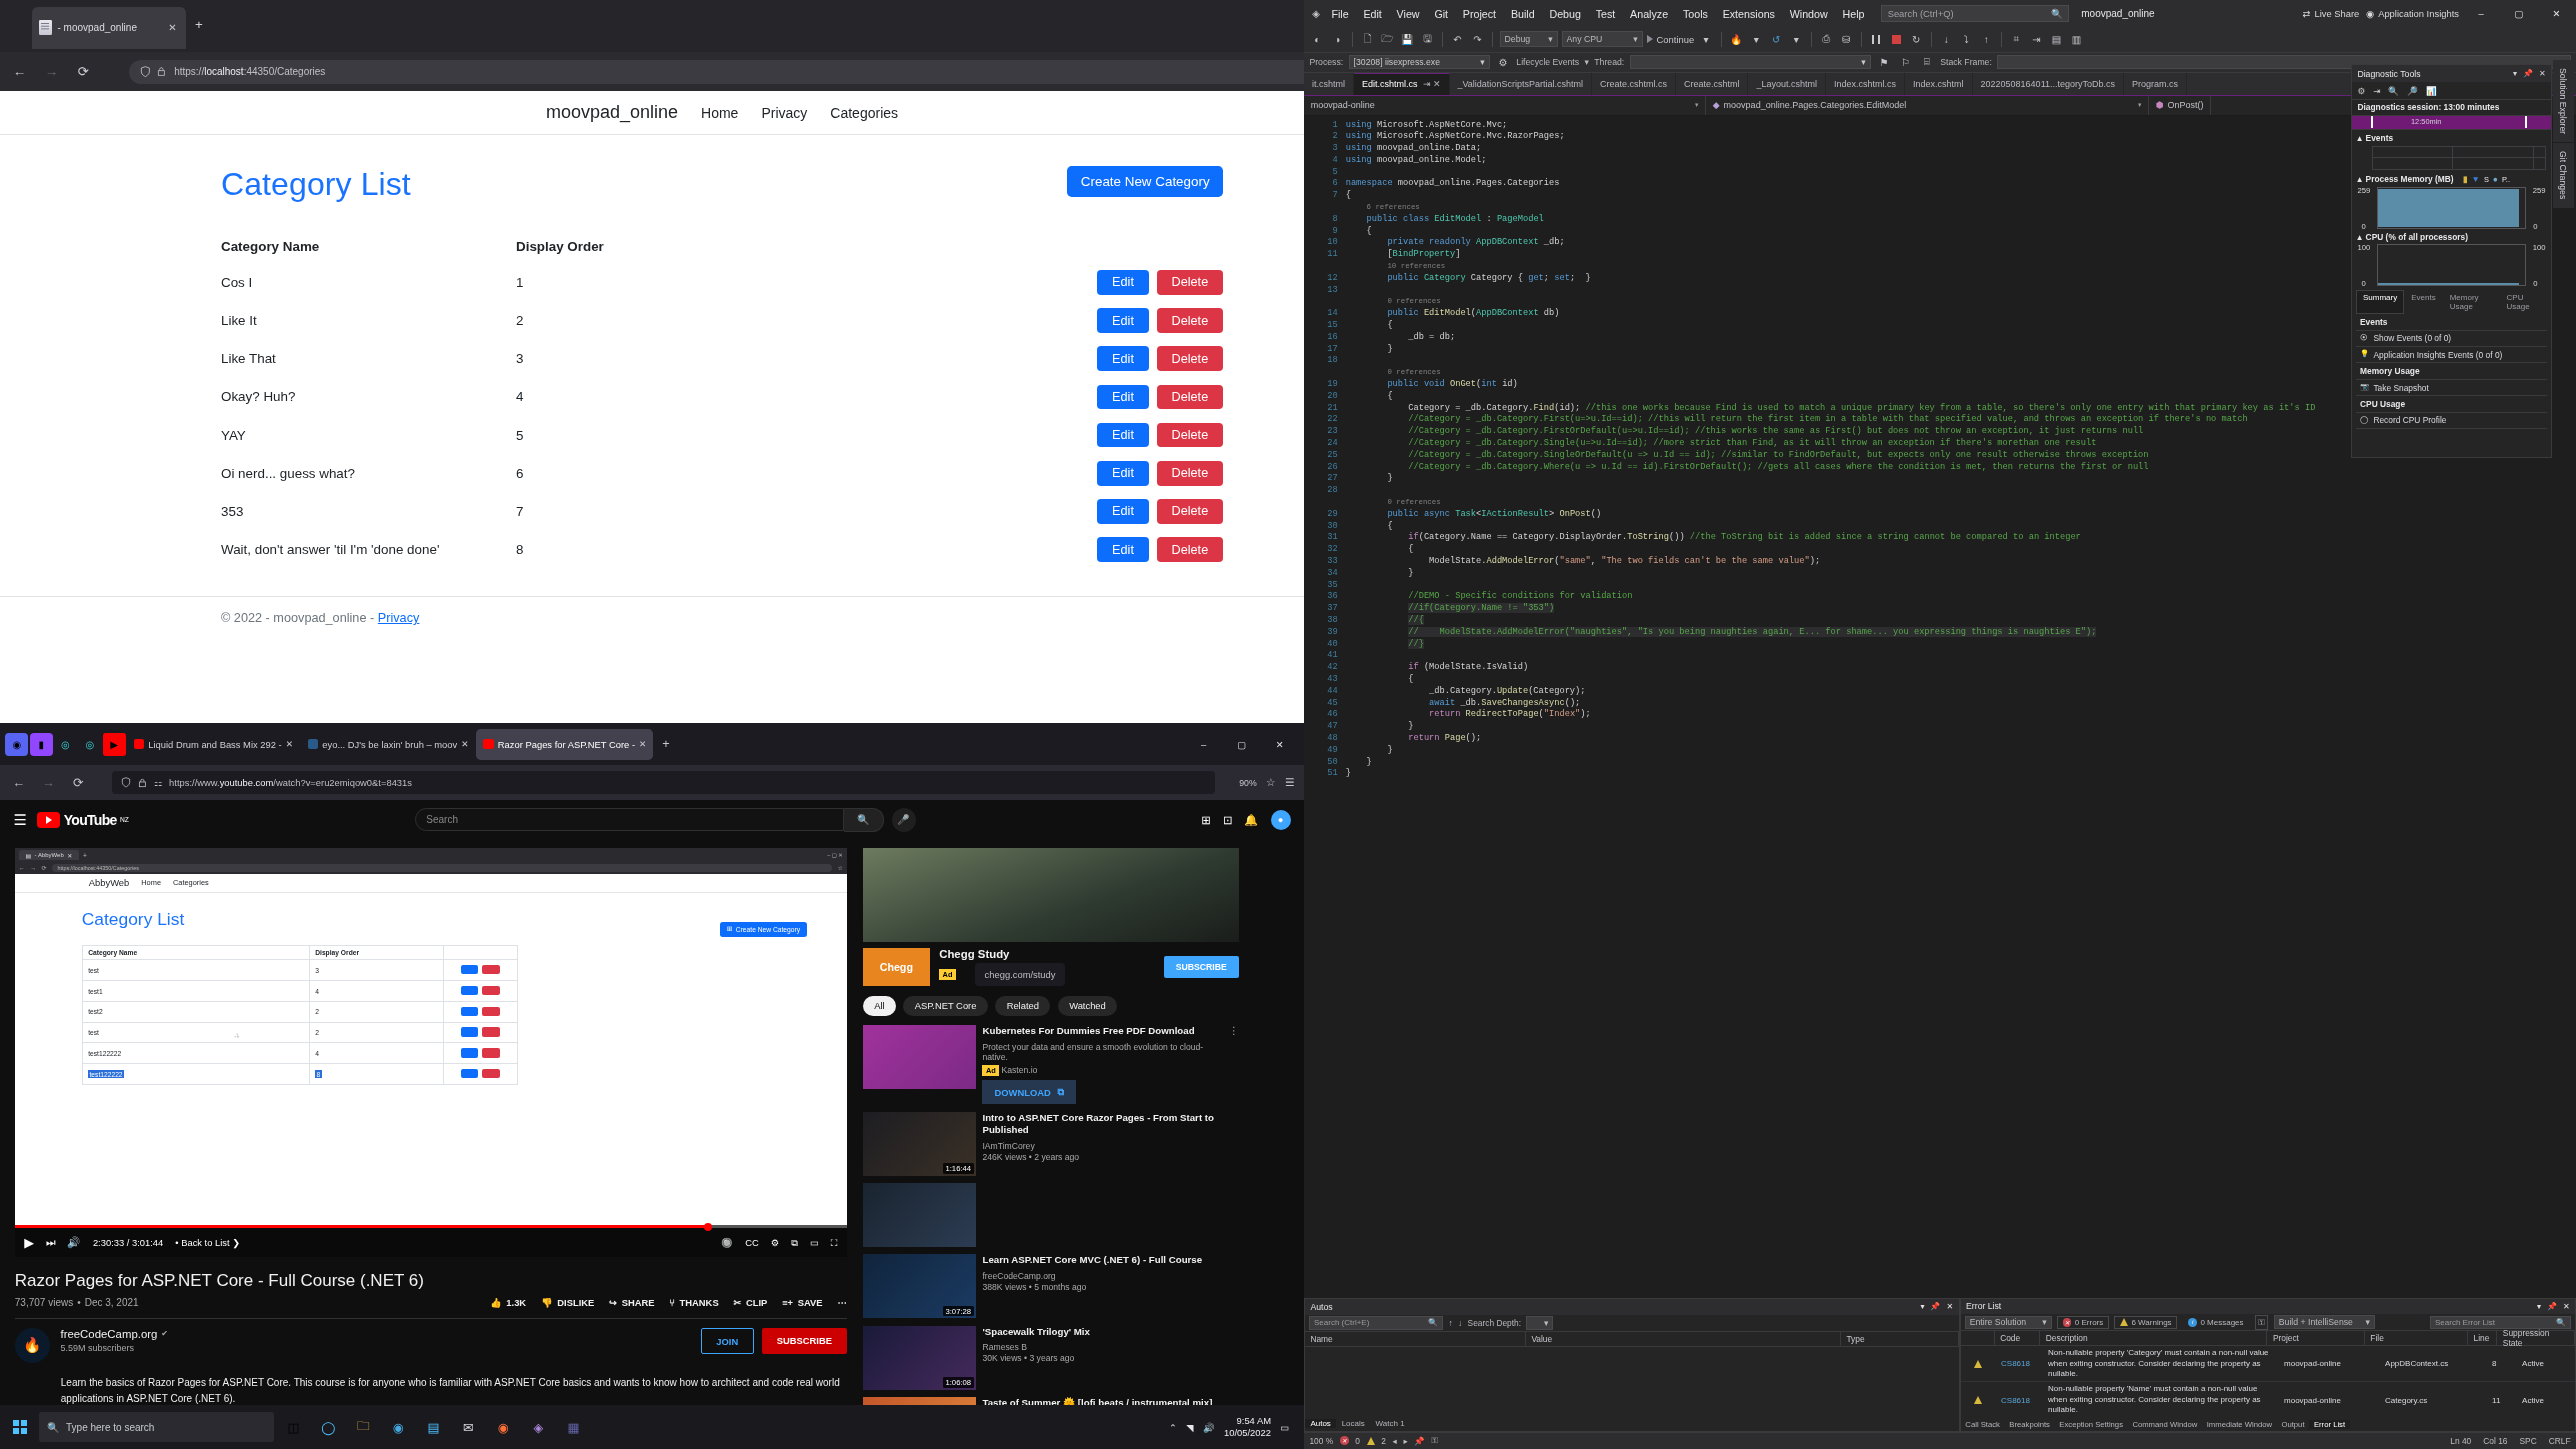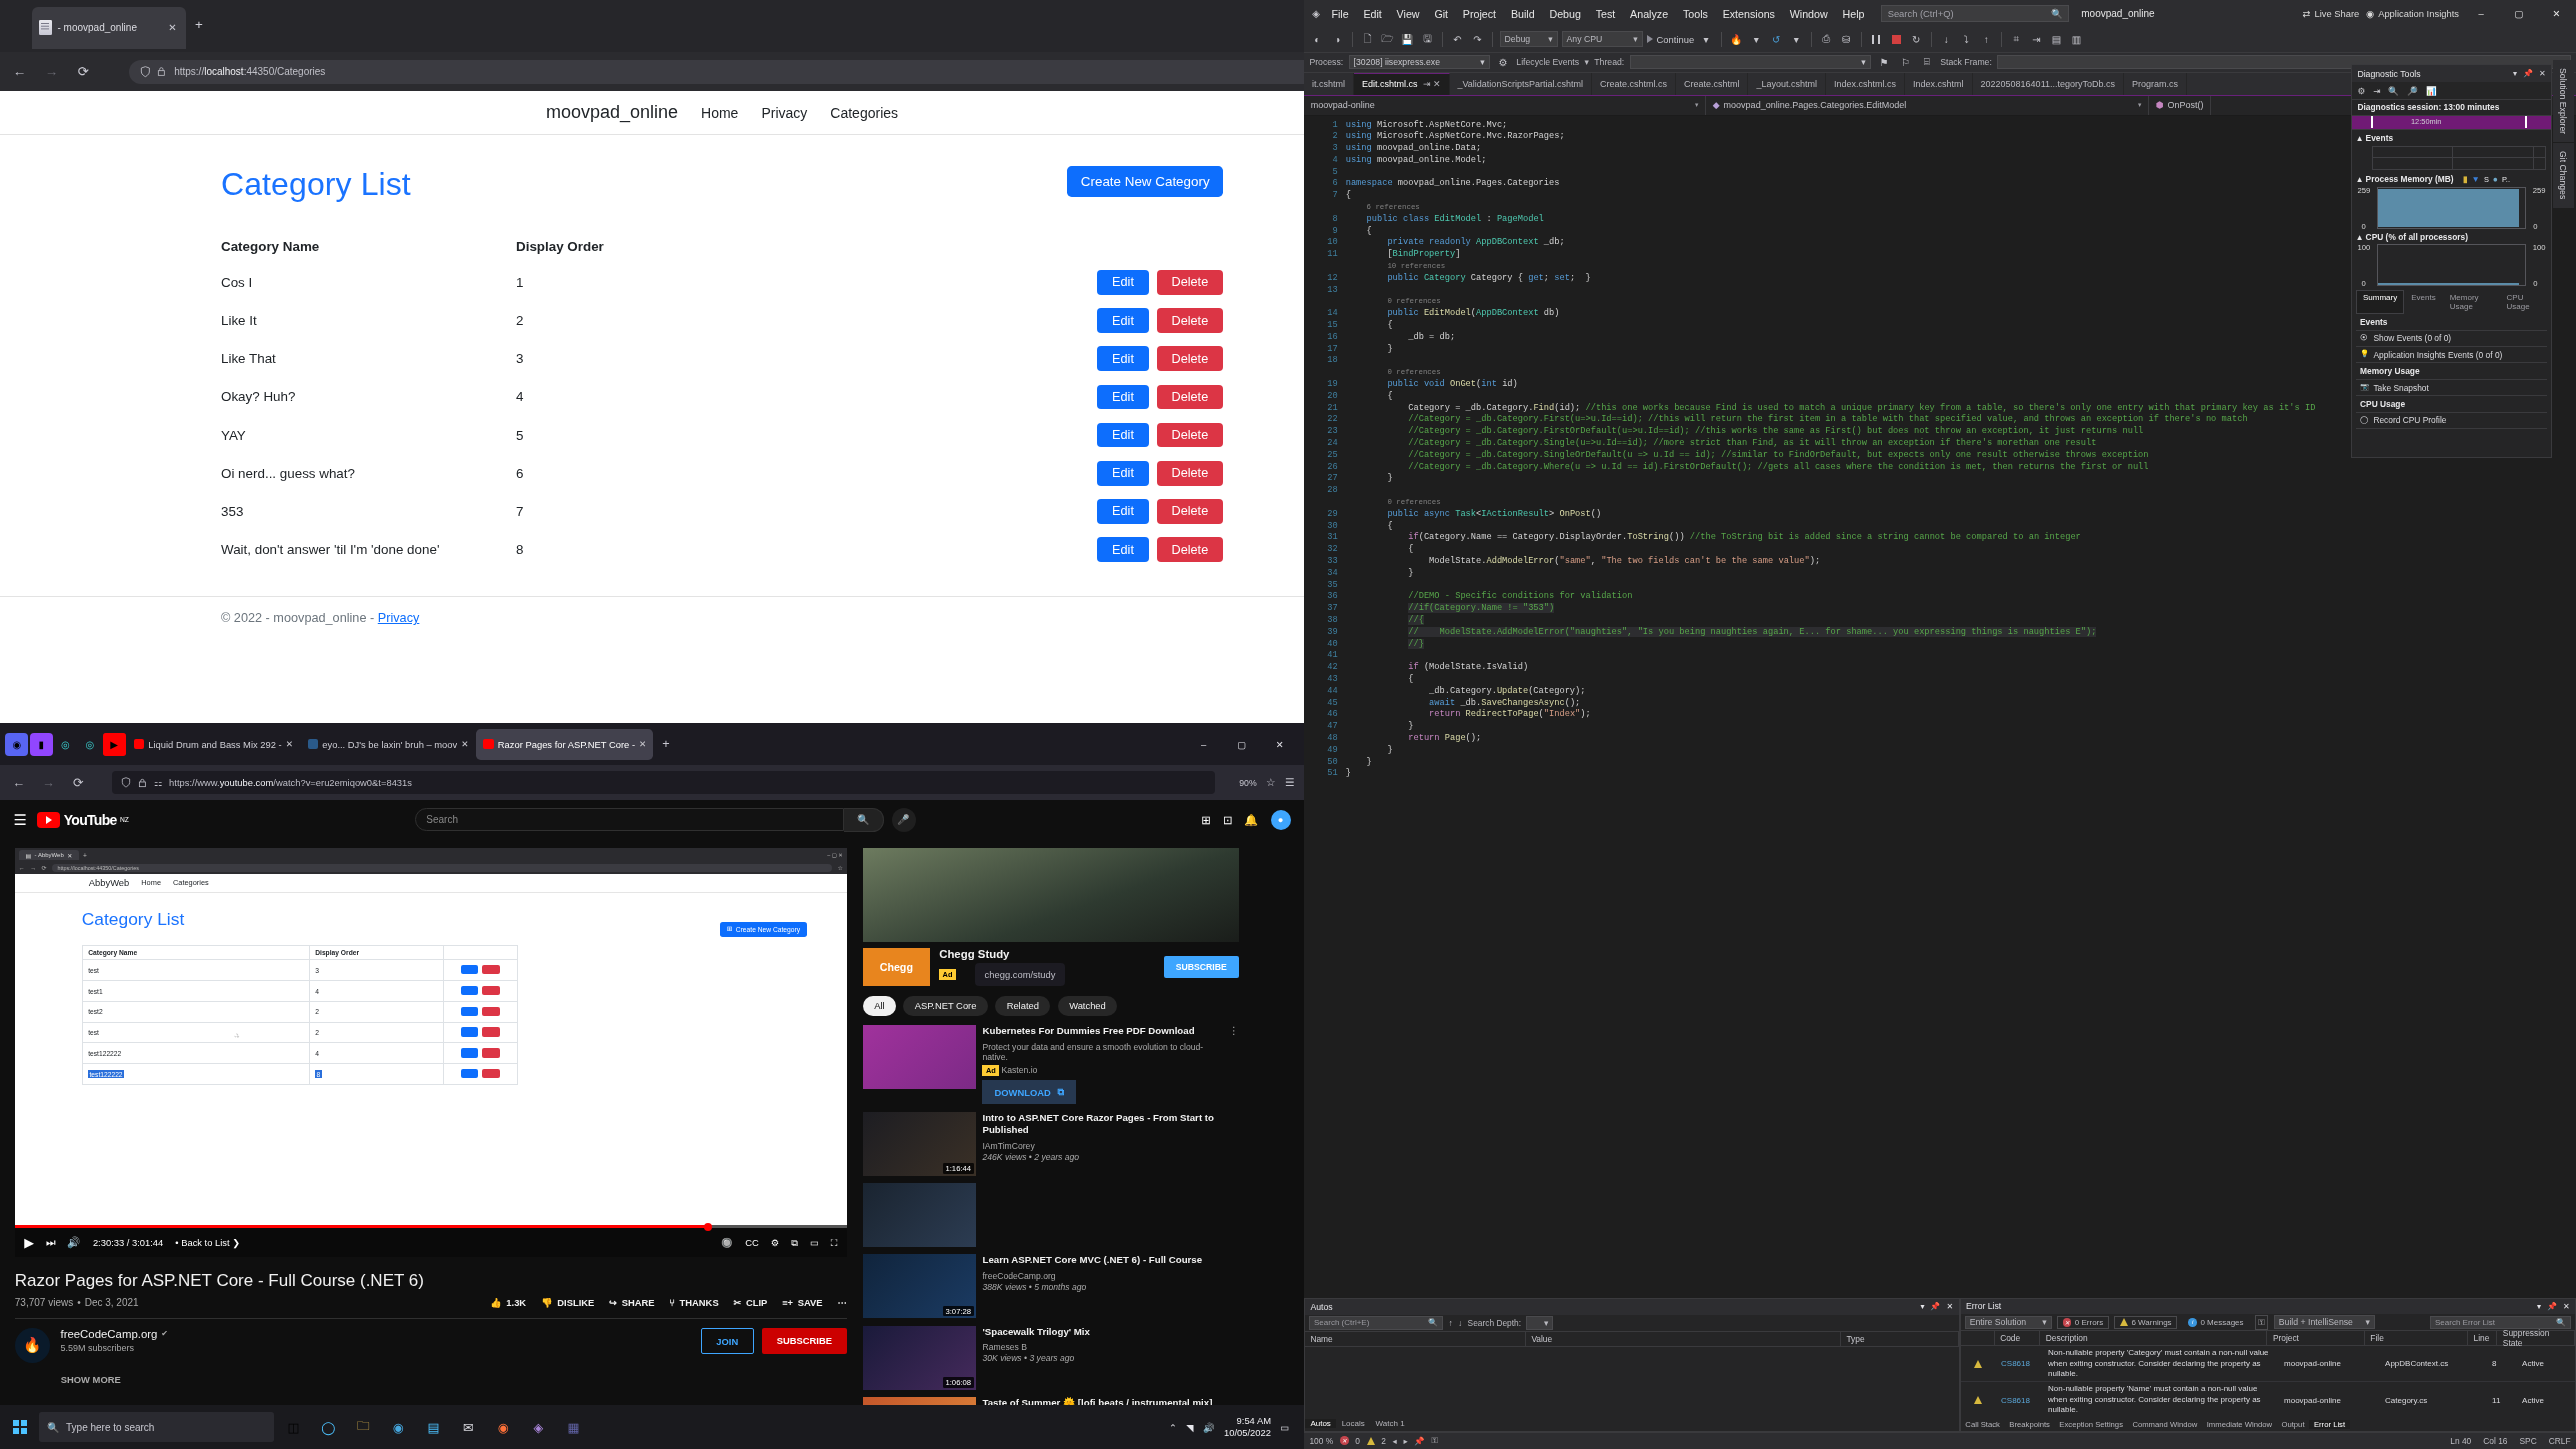--- a/index.html
+++ b/index.html
@@ -302,21 +302,21 @@
   .yt-chip { padding:4.7px 11.4px; border-radius:10.7px; background:#272727; color:#f1f1f1;
              font-size:9.4px;}
   .yt-chip.active { background:#f1f1f1; color:#0f0f0f;}
   .yt-rec { display:flex; gap:6.7px; margin-bottom:7.4px;}
   .yt-rec .th { width:113px; height:64px; position:relative; flex:0 0 auto; overflow:hidden;}
   .yt-rec .th .dur { position:absolute; right:2px; bottom:2px; background:rgba(0,0,0,.8);
                      color:#fff; font-size:7.7px; padding:0.7px 2.7px; border-radius:1.3px;}
   .yt-rec .meta { flex:1 1 auto; min-width:0;}
   .yt-rec .rt { color:#f1f1f1; font-size:9.7px; font-weight:bold; line-height:1.32;}
   .yt-rec .rc { color:#aaa; font-size:8.6px; margin-top:3.4px;}
-  .yt-rec .rv { color:#aaa; font-size:8.6px; margin-top:1.3px;font-style:italic;}
+  .yt-rec .rv { color:#aaa; font-size:8.6px; margin-top:1.3px;}
   .yt-live { display:inline-block; border:0.7px solid #f00; color:#f00; font-size:7.4px;
              padding:0 2.7px; margin-top:2px;}
   .yt-new { display:inline-block; background:#333; color:#f1f1f1; font-size:7.4px;
             padding:0.7px 3.4px; margin-top:2px;}
   .yt-dl { display:inline-flex; align-items:center; gap:6.7px; background:#263850;
            color:#3ea6ff; font-size:9.4px; font-weight:bold; padding:6px 12px; margin-top:5.4px;}
   .yt-kebab { color:#aaa; font-size:10px; padding-left:4px;}
 
   
   .mini-tabs { height:13.4px; background:#2b2b2f; display:flex; align-items:center; padding:0 4px;
@@ -1126,20 +1126,21 @@
                 <span>freeCodeCamp.org</span>
                 <span style="font-size:8px;color:#aaa">✔</span>
               </div>
               <div class="yt-chsubs">5.59M subscribers</div>
             </div>
             <div class="yt-chbtns">
               <span class="yt-join">JOIN</span>
               <span class="yt-sub">SUBSCRIBE</span>
             </div>
           </div>
+          <div class="yt-desc">Learn the basics of Razor Pages for ASP.NET Core. This course is for anyone who is familiar with ASP.NET Core basics and wants to know how to architect and code real world applications in ASP.NET Core (.NET 6).</div>
           <div class="yt-showmore">SHOW MORE</div>
         </div>
 
         <div class="yt-right">
           <div style="width:100%;height:94px;background:#3a3a35;margin-bottom:5.4px;overflow:hidden;position:relative">
             <div style="position:absolute;inset:0;background:linear-gradient(160deg,#6d7b5f,#2e3a30 60%,#1a1d1a)"></div>
           </div>
           <div class="yt-ad">
             <div class="thumb">Chegg</div>
             <div>

